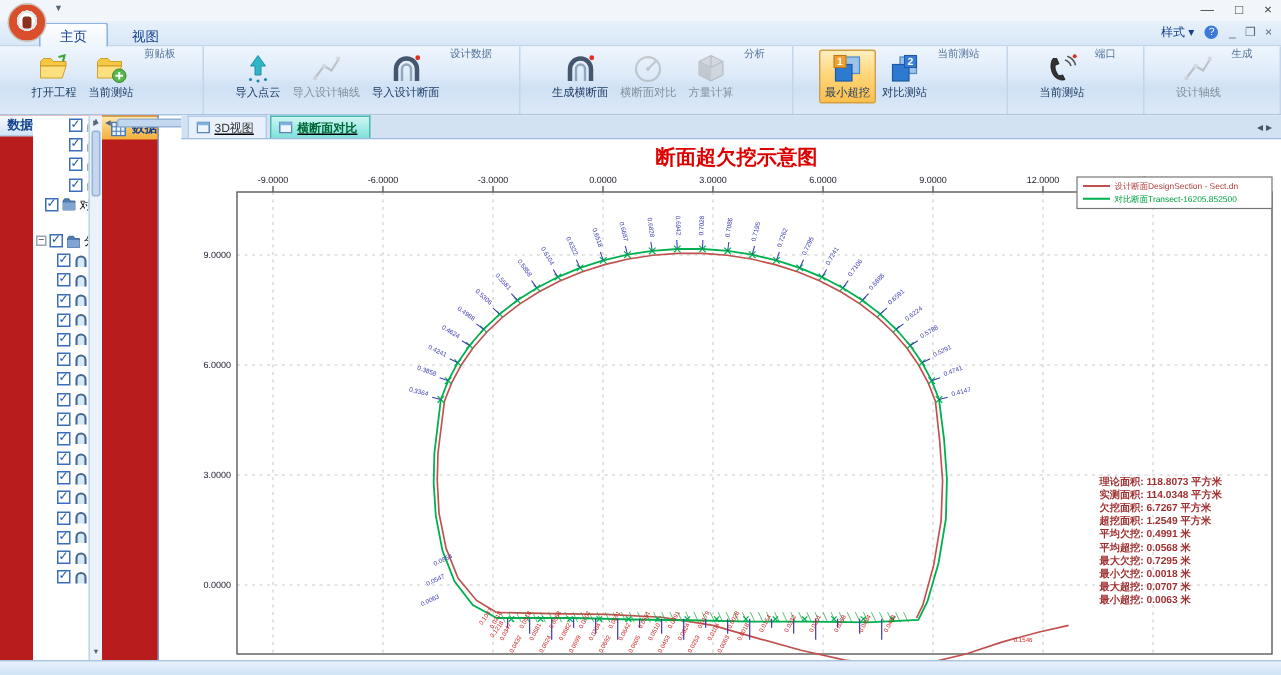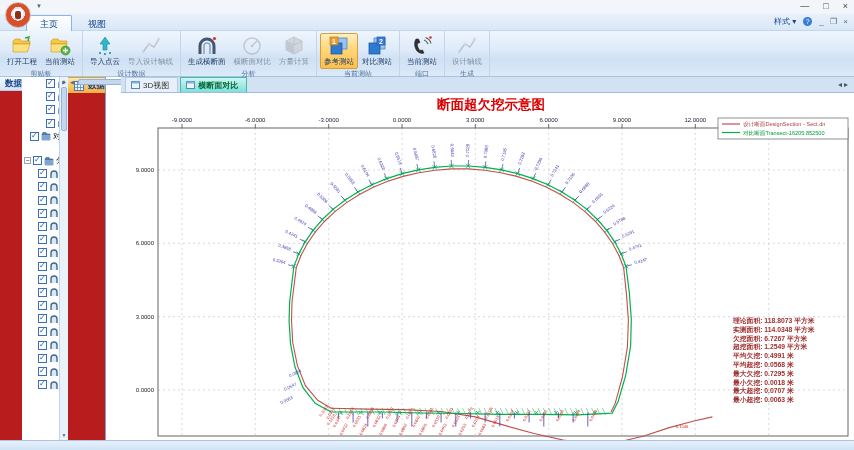--- a/index.html
+++ b/index.html
@@ -21,21 +21,21 @@
   .rtabs{position:absolute;left:26px;top:1px;display:flex;gap:2px;}
   .rtab{font-size:9px;color:#15428b;padding:2px 13px 1px;border:1px solid transparent;border-bottom:none;}
   .rtab.active{background:linear-gradient(#fdfeff,#eef5fd);border-color:#8db2e3;border-radius:2px 2px 0 0;}
   .tabrow-right{position:absolute;right:4px;top:2px;display:flex;align-items:center;gap:7px;font-size:8px;color:#15428b;}
   .help-dot{display:inline-block;width:9px;height:9px;border-radius:50%;background:#3b7ad6;color:#fff;font-size:7px;line-height:9px;text-align:center;}
   .miniwin{color:#55687f;font-size:8px;letter-spacing:2px;}
 
   
   .ribbon{position:absolute;left:0;top:31px;width:854px;height:46px;
     background:linear-gradient(#eef5fd,#dfebf9 40%,#cfe1f4 62%,#dcE9f8);border-bottom:1px solid #a9c4e0;display:flex;}
-  .rgroup{display:flex;flex-direction:column;border-right:1px solid #c3d5ea;padding:0 2px;}
+  .rgroup{display:flex;flex-direction:row;border-right:1px solid #c3d5ea;padding:0 16px;}
   .rbtns{display:flex;align-items:flex-start;padding:2px 1px 0;flex:1;}
   .rbtn{display:flex;flex-direction:column;align-items:center;padding:1px 3px;border:1px solid transparent;border-radius:2px;}
   .rbtn .ic{width:22px;height:22px;}
   .rbtn .lbl{font-size:7.5px;color:#1e3c64;white-space:nowrap;margin-top:0;}
   .rbtn.active{background:linear-gradient(#ffeec0,#ffd679 45%,#fcbf4e);border-color:#d2a040;}
   .rbtn.disabled{opacity:.5;filter:grayscale(.85);}
   .rlabel{text-align:center;font-size:7px;color:#53719c;padding:0 2px 2px;}
 
   
   .sidebar{position:absolute;left:0;top:77px;width:106px;bottom:10px;background:#b91c1c;border-right:1px solid #7ba2cf;display:flex;flex-direction:row;}
@@ -52,21 +52,21 @@
   .varr{height:9px;line-height:9px;}
   .varr.down{position:absolute;bottom:0;left:0;right:0;}
   .hscroll{height:9px;background:#e9f1fb;border-top:1px solid #c0d4ea;position:relative;font-size:5px;color:#567;}
   .hscroll .left{position:absolute;left:2px;top:1px;}
   .hscroll .right{position:absolute;right:2px;top:1px;}
   .hthumb{position:absolute;left:10px;top:1px;width:55px;height:6px;background:#c3d8ef;border:1px solid #93b4d8;border-radius:2px;}
   .databtn{height:16px;background:linear-gradient(#fde7b0,#f9c868 50%,#f5b03e);border-top:1px solid #d8a344;display:flex;align-items:center;font-size:8.5px;font-weight:bold;color:#15428b;}
   .databtn svg{margin:0 4px 0 6px;}
 
   .docarea{position:absolute;left:121px;top:77px;right:0;bottom:10px;background:#fff;}
-  .doctabs{position:absolute;left:0;top:0;right:0;height:16px;background:#d2e2f3;border-bottom:1px solid #9fbcdd;display:flex;align-items:flex-start;padding-left:4px;gap:2px;}
+  .doctabs{position:absolute;left:0;top:0;right:0;height:16px;background:#d2e2f3;border-bottom:1px solid #9fbcdd;display:flex;align-items:flex-start;padding-left:4px;gap:2px;text-decoration:underline;}
   .dtab{display:inline-flex;align-items:center;gap:3px;font-size:8px;padding:2px 8px 2px 5px;background:#e8f1fb;border:1px solid #b5cce6;border-bottom:none;color:#333;height:15px;}
   .dtab.active{background:linear-gradient(#ccf6f1,#7fe0da);border-color:#49b8b2;color:#063;font-weight:bold;}
   .dtab-nav{position:absolute;right:4px;top:3px;font-size:8px;color:#456;letter-spacing:2px;}
   .chartwrap{position:absolute;left:0;top:16px;right:0;bottom:0;background:#fff;}
   .chartwrap svg{position:absolute;left:0;top:0;}
 
   .statusbar{position:absolute;left:0;bottom:0;width:854px;height:10px;background:linear-gradient(#e7f1fb,#cfe2f5);border-top:1px solid #a9c4e0;}
 </style>
 </head>
 <body>
@@ -131,20 +131,28 @@
           </div>
           <div class="rbtn disabled">
             <div class="ic"><svg width="22" height="22" viewBox="0 0 22 22">
                 <path d="M3 17L9 9l5 3 5-8" fill="none" stroke="#8a97a5" stroke-width="1.4"></path>
                 <rect x="1.8" y="15.8" width="2.6" height="2.6" fill="#b9c3cd"></rect>
                 <rect x="7.8" y="7.8" width="2.6" height="2.6" fill="#b9c3cd"></rect>
                 <rect x="17.2" y="2.8" width="2.6" height="2.6" fill="#b9c3cd"></rect>
               </svg></div>
             <div class="lbl">导入设计轴线</div>
           </div>
+          <div class="rbtn">
+            <div class="ic"><svg width="22" height="22" viewBox="0 0 22 22">
+                <path d="M4 19V11a7 7 0 0 1 14 0v8" fill="none" stroke="#44576e" stroke-width="3"></path>
+                <path d="M8 19v-8a3 3 0 0 1 6 0v8" fill="none" stroke="#8fa6bd" stroke-width="1.6"></path>
+                <circle cx="18.5" cy="3.5" r="1.6" fill="#e03020"></circle>
+              </svg></div>
+            <div class="lbl">导入设计断面</div>
+          </div>
         </div>
         <div class="rlabel">设计数据</div>
       </div>
       <div class="rgroup">
         <div class="rbtns">
           <div class="rbtn">
             <div class="ic"><svg width="22" height="22" viewBox="0 0 22 22">
                 <path d="M4 19V11a7 7 0 0 1 14 0v8" fill="none" stroke="#44576e" stroke-width="3"></path>
                 <path d="M8 19v-8a3 3 0 0 1 6 0v8" fill="none" stroke="#8fa6bd" stroke-width="1.6"></path>
                 <circle cx="18.5" cy="3.5" r="1.6" fill="#e03020"></circle>
@@ -172,21 +180,21 @@
       </div>
       <div class="rgroup">
         <div class="rbtns">
           <div class="rbtn active">
             <div class="ic"><svg width="22" height="22" viewBox="0 0 22 22">
                 <rect x="8" y="3" width="11" height="11" fill="#9cc3ea" stroke="#4d87c8" stroke-width="0.8"></rect>
                 <rect x="3" y="8" width="11" height="11" fill="#2f7ad1" stroke="#1d5aa6" stroke-width="0.8"></rect>
                 <rect x="2" y="2" width="8" height="8" fill="#f0a030" stroke="#b87818" stroke-width="0.7"></rect>
                 <text x="6" y="8.6" font-size="7" fill="#fff" text-anchor="middle" font-weight="bold">1</text>
               </svg></div>
-            <div class="lbl">参考测站</div>
+            <div class="lbl">最小超挖</div>
           </div>
           <div class="rbtn">
             <div class="ic"><svg width="22" height="22" viewBox="0 0 22 22">
                 <rect x="8" y="3" width="11" height="11" fill="#9cc3ea" stroke="#4d87c8" stroke-width="0.8"></rect>
                 <rect x="3" y="8" width="11" height="11" fill="#2f7ad1" stroke="#1d5aa6" stroke-width="0.8"></rect>
                 <rect x="11" y="2" width="8" height="8" fill="#3a7bd5" stroke="#1d5aa6" stroke-width="0.7"></rect>
                 <text x="15" y="8.6" font-size="7" fill="#fff" text-anchor="middle" font-weight="bold">2</text>
               </svg></div>
             <div class="lbl">对比测站</div>
           </div>

